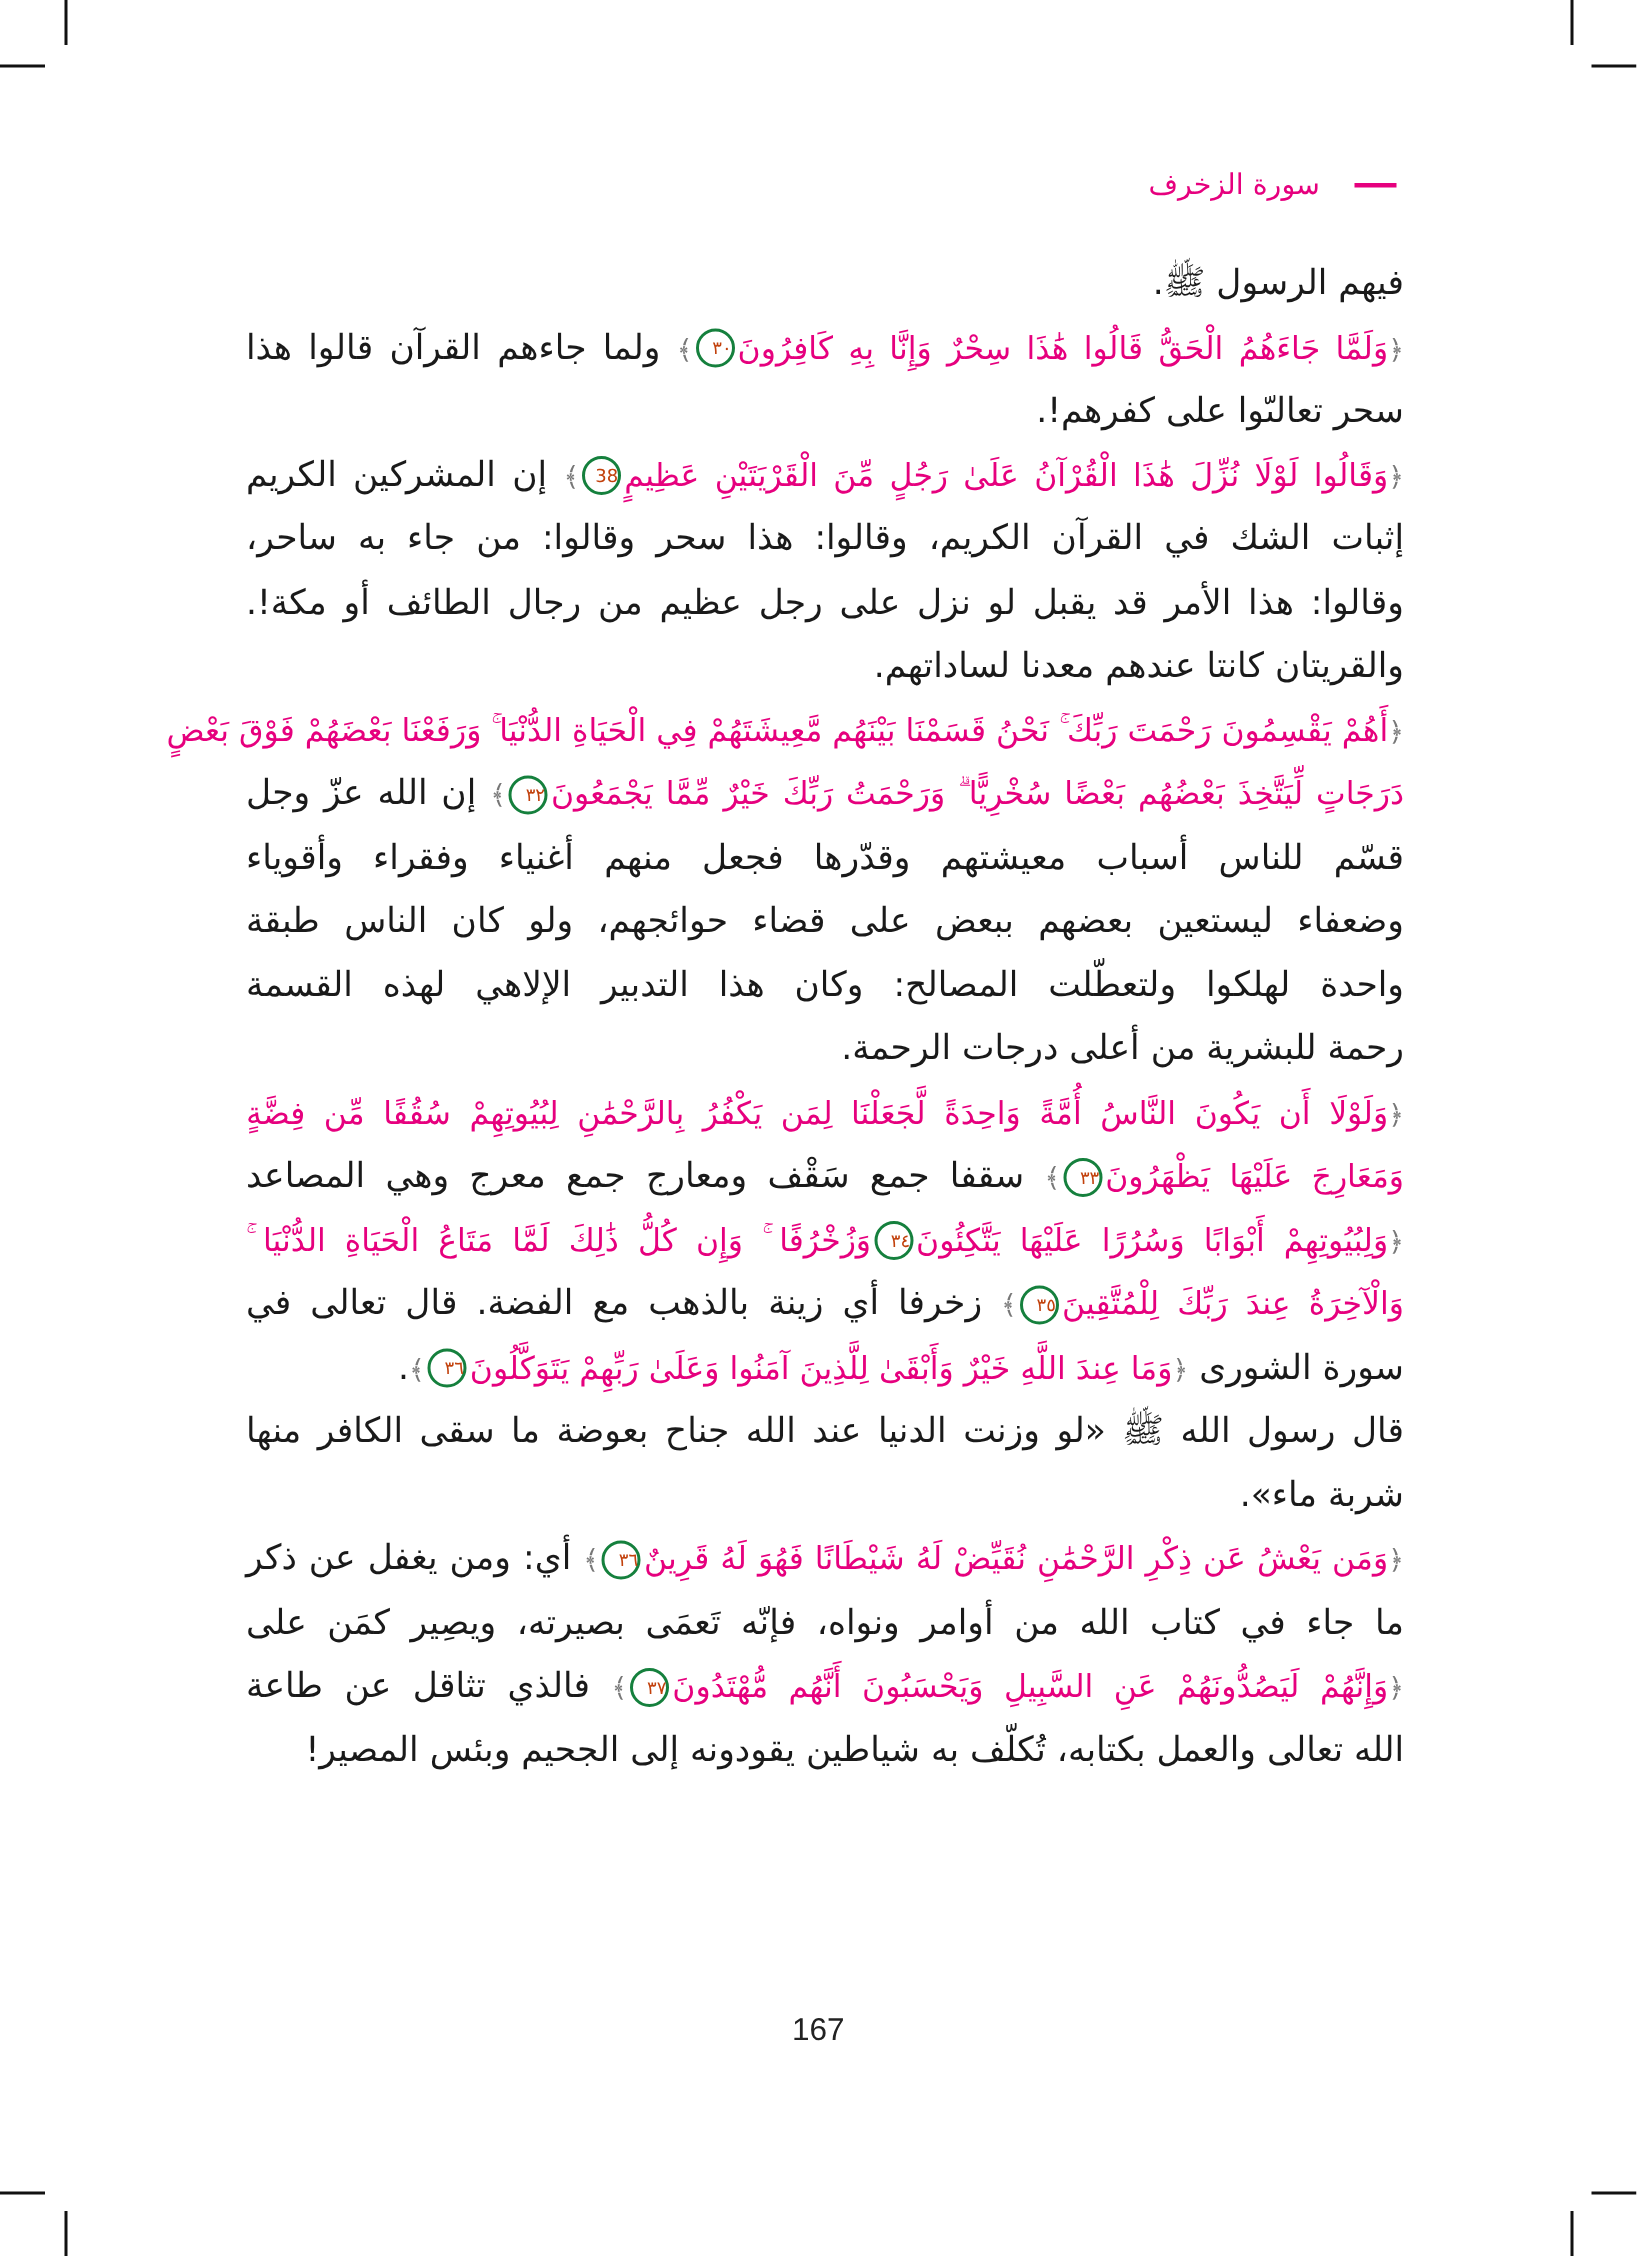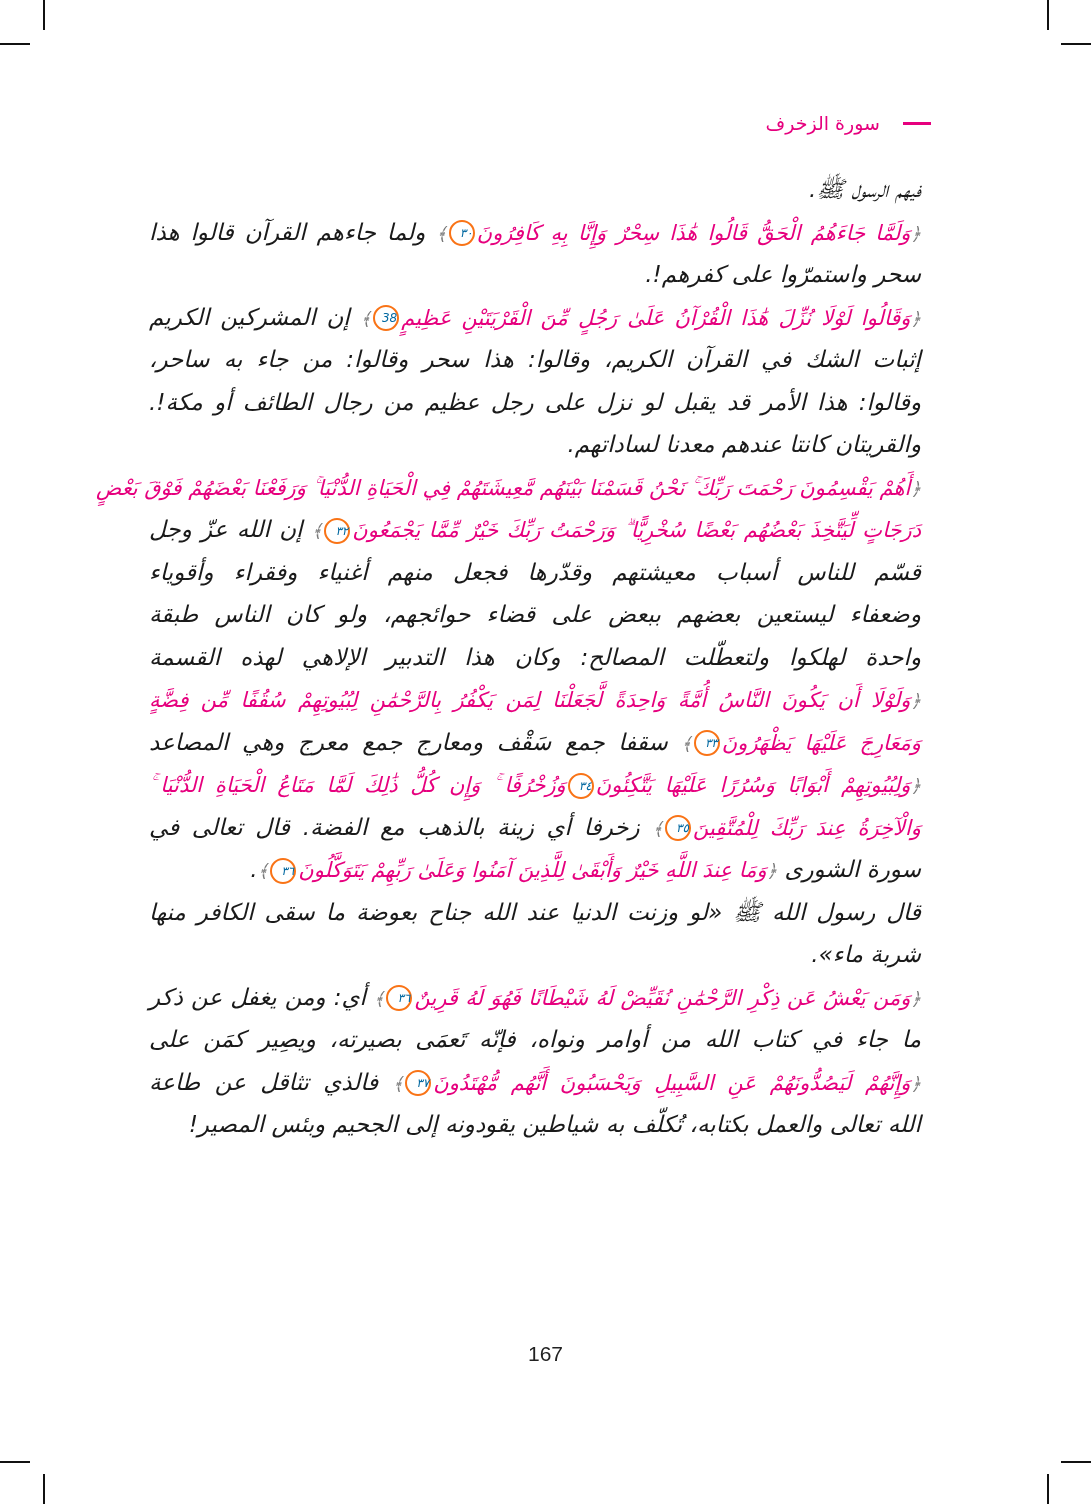--- a/index.html
+++ b/index.html
@@ -4,26 +4,26 @@
 <style>
   html, body { margin:0; padding:0; background:#ffffff; }
   body { width:1091px; height:1505px; position:relative; overflow:hidden;
          font-family:"DejaVu Sans", "Liberation Sans", sans-serif; color:#1a1a1a; }
   .crop { position:absolute; background:#111; }
   .crop.v { width:2px; height:30px; }
   .crop.h { height:2px; width:30px; }
   .header { position:absolute; top:112px; right:160px; display:flex; align-items:center; gap:23px; direction:rtl; }
   .header-rule { width:28px; height:3px; background:#e6007e; }
   .header-title { color:#e6007e; font-size:19px; font-family:"DejaVu Sans", sans-serif; }
-  .content { position:absolute; left:149px; top:168px; width:772px; direction:rtl; text-align:justify;font-style:italic; }
+  .content { position:absolute; left:164px; top:168px; width:772px; direction:rtl; text-align:justify; }
   .line { font-size:23px; line-height:42.5px; height:42.5px; white-space:nowrap; overflow:visible;
           text-align-last:justify; text-align:justify; }
   .line.last { text-align-last:right; }
   .verse { color:#e6007e; font-family:"DejaVu Serif", serif; font-size:21px;margin-top:12px; }
-  .ayah-num { display:inline-block; color:#0369a1; border:2px solid #f97316; border-radius:50%;
+  .ayah-num { display:inline-block; color:#c2410c; border:2px solid #15803d; border-radius:50%;
               width:22px; height:22px; line-height:22px; font-size:12px; text-align:center;
               vertical-align:middle; margin:0 2px; font-family:"DejaVu Sans", sans-serif; }
   .bracket { color:#777; font-size:18px; }
   .page-number { position:absolute; top:1342px; left:0; width:1091px; text-align:center;
                  font-size:21px; font-family:"Liberation Sans", sans-serif; color:#222; }
 </style>
 </head>
 <body>
 
 <div class="crop v" style="left:43px;top:0;"></div>
@@ -36,30 +36,31 @@
 <div class="crop v" style="left:1047px;top:1474px;"></div>
 
 <div class="header">
   <span class="header-rule"></span>
   <span class="header-title">سورة الزخرف</span>
 </div>
 
 <div class="content" id="content">
     <div class="line last"><span>فيهم الرسول ﷺ.</span></div>
     <div class="line"><span class="bracket">﴿</span><span class="verse">وَلَمَّا جَاءَهُمُ الْحَقُّ قَالُوا هَٰذَا سِحْرٌ وَإِنَّا بِهِ كَافِرُونَ</span><span class="ayah-num">٣٠</span><span class="bracket">﴾</span><span> ولما جاءهم القرآن قالوا هذا</span></div>
-    <div class="line last"><span>سحر واستمرّوا على كفرهم!.</span></div>
+    <div class="line last"><span>سحر تعالىّوا على كفرهم!.</span></div>
     <div class="line"><span class="bracket">﴿</span><span class="verse">وَقَالُوا لَوْلَا نُزِّلَ هَٰذَا الْقُرْآنُ عَلَىٰ رَجُلٍ مِّنَ الْقَرْيَتَيْنِ عَظِيمٍ</span><span class="ayah-num">38</span><span class="bracket">﴾</span><span> إن المشركين الكريم</span></div>
     <div class="line"><span>إثبات الشك في القرآن الكريم، وقالوا: هذا سحر وقالوا: من جاء به ساحر،</span></div>
     <div class="line"><span>وقالوا: هذا الأمر قد يقبل لو نزل على رجل عظيم من رجال الطائف أو مكة!.</span></div>
     <div class="line last"><span>والقريتان كانتا عندهم معدنا لساداتهم.</span></div>
     <div class="line"><span class="bracket">﴿</span><span class="verse">أَهُمْ يَقْسِمُونَ رَحْمَتَ رَبِّكَ ۚ نَحْنُ قَسَمْنَا بَيْنَهُم مَّعِيشَتَهُمْ فِي الْحَيَاةِ الدُّنْيَا ۚ وَرَفَعْنَا بَعْضَهُمْ فَوْقَ بَعْضٍ</span></div>
     <div class="line"><span class="verse">دَرَجَاتٍ لِّيَتَّخِذَ بَعْضُهُم بَعْضًا سُخْرِيًّا ۗ وَرَحْمَتُ رَبِّكَ خَيْرٌ مِّمَّا يَجْمَعُونَ</span><span class="ayah-num">٣٢</span><span class="bracket">﴾</span><span> إن الله عزّ وجل</span></div>
     <div class="line"><span>قسّم للناس أسباب معيشتهم وقدّرها فجعل منهم أغنياء وفقراء وأقوياء</span></div>
     <div class="line"><span>وضعفاء ليستعين بعضهم ببعض على قضاء حوائجهم، ولو كان الناس طبقة</span></div>
     <div class="line"><span>واحدة لهلكوا ولتعطّلت المصالح: وكان هذا التدبير الإلاهي لهذه القسمة</span></div>
+    <div class="line last"><span>رحمة للبشرية من أعلى درجات الرحمة.</span></div>
     <div class="line"><span class="bracket">﴿</span><span class="verse">وَلَوْلَا أَن يَكُونَ النَّاسُ أُمَّةً وَاحِدَةً لَّجَعَلْنَا لِمَن يَكْفُرُ بِالرَّحْمَٰنِ لِبُيُوتِهِمْ سُقُفًا مِّن فِضَّةٍ</span></div>
     <div class="line"><span class="verse">وَمَعَارِجَ عَلَيْهَا يَظْهَرُونَ</span><span class="ayah-num">٣٣</span><span class="bracket">﴾</span><span> سقفا جمع سَقْف ومعارج جمع معرج وهي المصاعد</span></div>
     <div class="line"><span class="bracket">﴿</span><span class="verse">وَلِبُيُوتِهِمْ أَبْوَابًا وَسُرُرًا عَلَيْهَا يَتَّكِئُونَ</span><span class="ayah-num">٣٤</span><span class="verse">وَزُخْرُفًا ۚ وَإِن كُلُّ ذَٰلِكَ لَمَّا مَتَاعُ الْحَيَاةِ الدُّنْيَا ۚ</span></div>
     <div class="line"><span class="verse">وَالْآخِرَةُ عِندَ رَبِّكَ لِلْمُتَّقِينَ</span><span class="ayah-num">٣٥</span><span class="bracket">﴾</span><span> زخرفا أي زينة بالذهب مع الفضة. قال تعالى في</span></div>
     <div class="line last"><span>سورة الشورى </span><span class="bracket">﴿</span><span class="verse">وَمَا عِندَ اللَّهِ خَيْرٌ وَأَبْقَىٰ لِلَّذِينَ آمَنُوا وَعَلَىٰ رَبِّهِمْ يَتَوَكَّلُونَ</span><span class="ayah-num">٣٦</span><span class="bracket">﴾</span><span>.</span></div>
     <div class="line"><span>قال رسول الله ﷺ «لو وزنت الدنيا عند الله جناح بعوضة ما سقى الكافر منها</span></div>
     <div class="line last"><span>شربة ماء».</span></div>
     <div class="line"><span class="bracket">﴿</span><span class="verse">وَمَن يَعْشُ عَن ذِكْرِ الرَّحْمَٰنِ نُقَيِّضْ لَهُ شَيْطَانًا فَهُوَ لَهُ قَرِينٌ</span><span class="ayah-num">٣٦</span><span class="bracket">﴾</span><span> أي: ومن يغفل عن ذكر</span></div>
     <div class="line"><span>ما جاء في كتاب الله من أوامر ونواه، فإنّه تَعمَى بصيرته، ويصِير كمَن على</span></div>
     <div class="line"><span class="bracket">﴿</span><span class="verse">وَإِنَّهُمْ لَيَصُدُّونَهُمْ عَنِ السَّبِيلِ وَيَحْسَبُونَ أَنَّهُم مُّهْتَدُونَ</span><span class="ayah-num">٣٧</span><span class="bracket">﴾</span><span> فالذي تثاقل عن طاعة</span></div>

